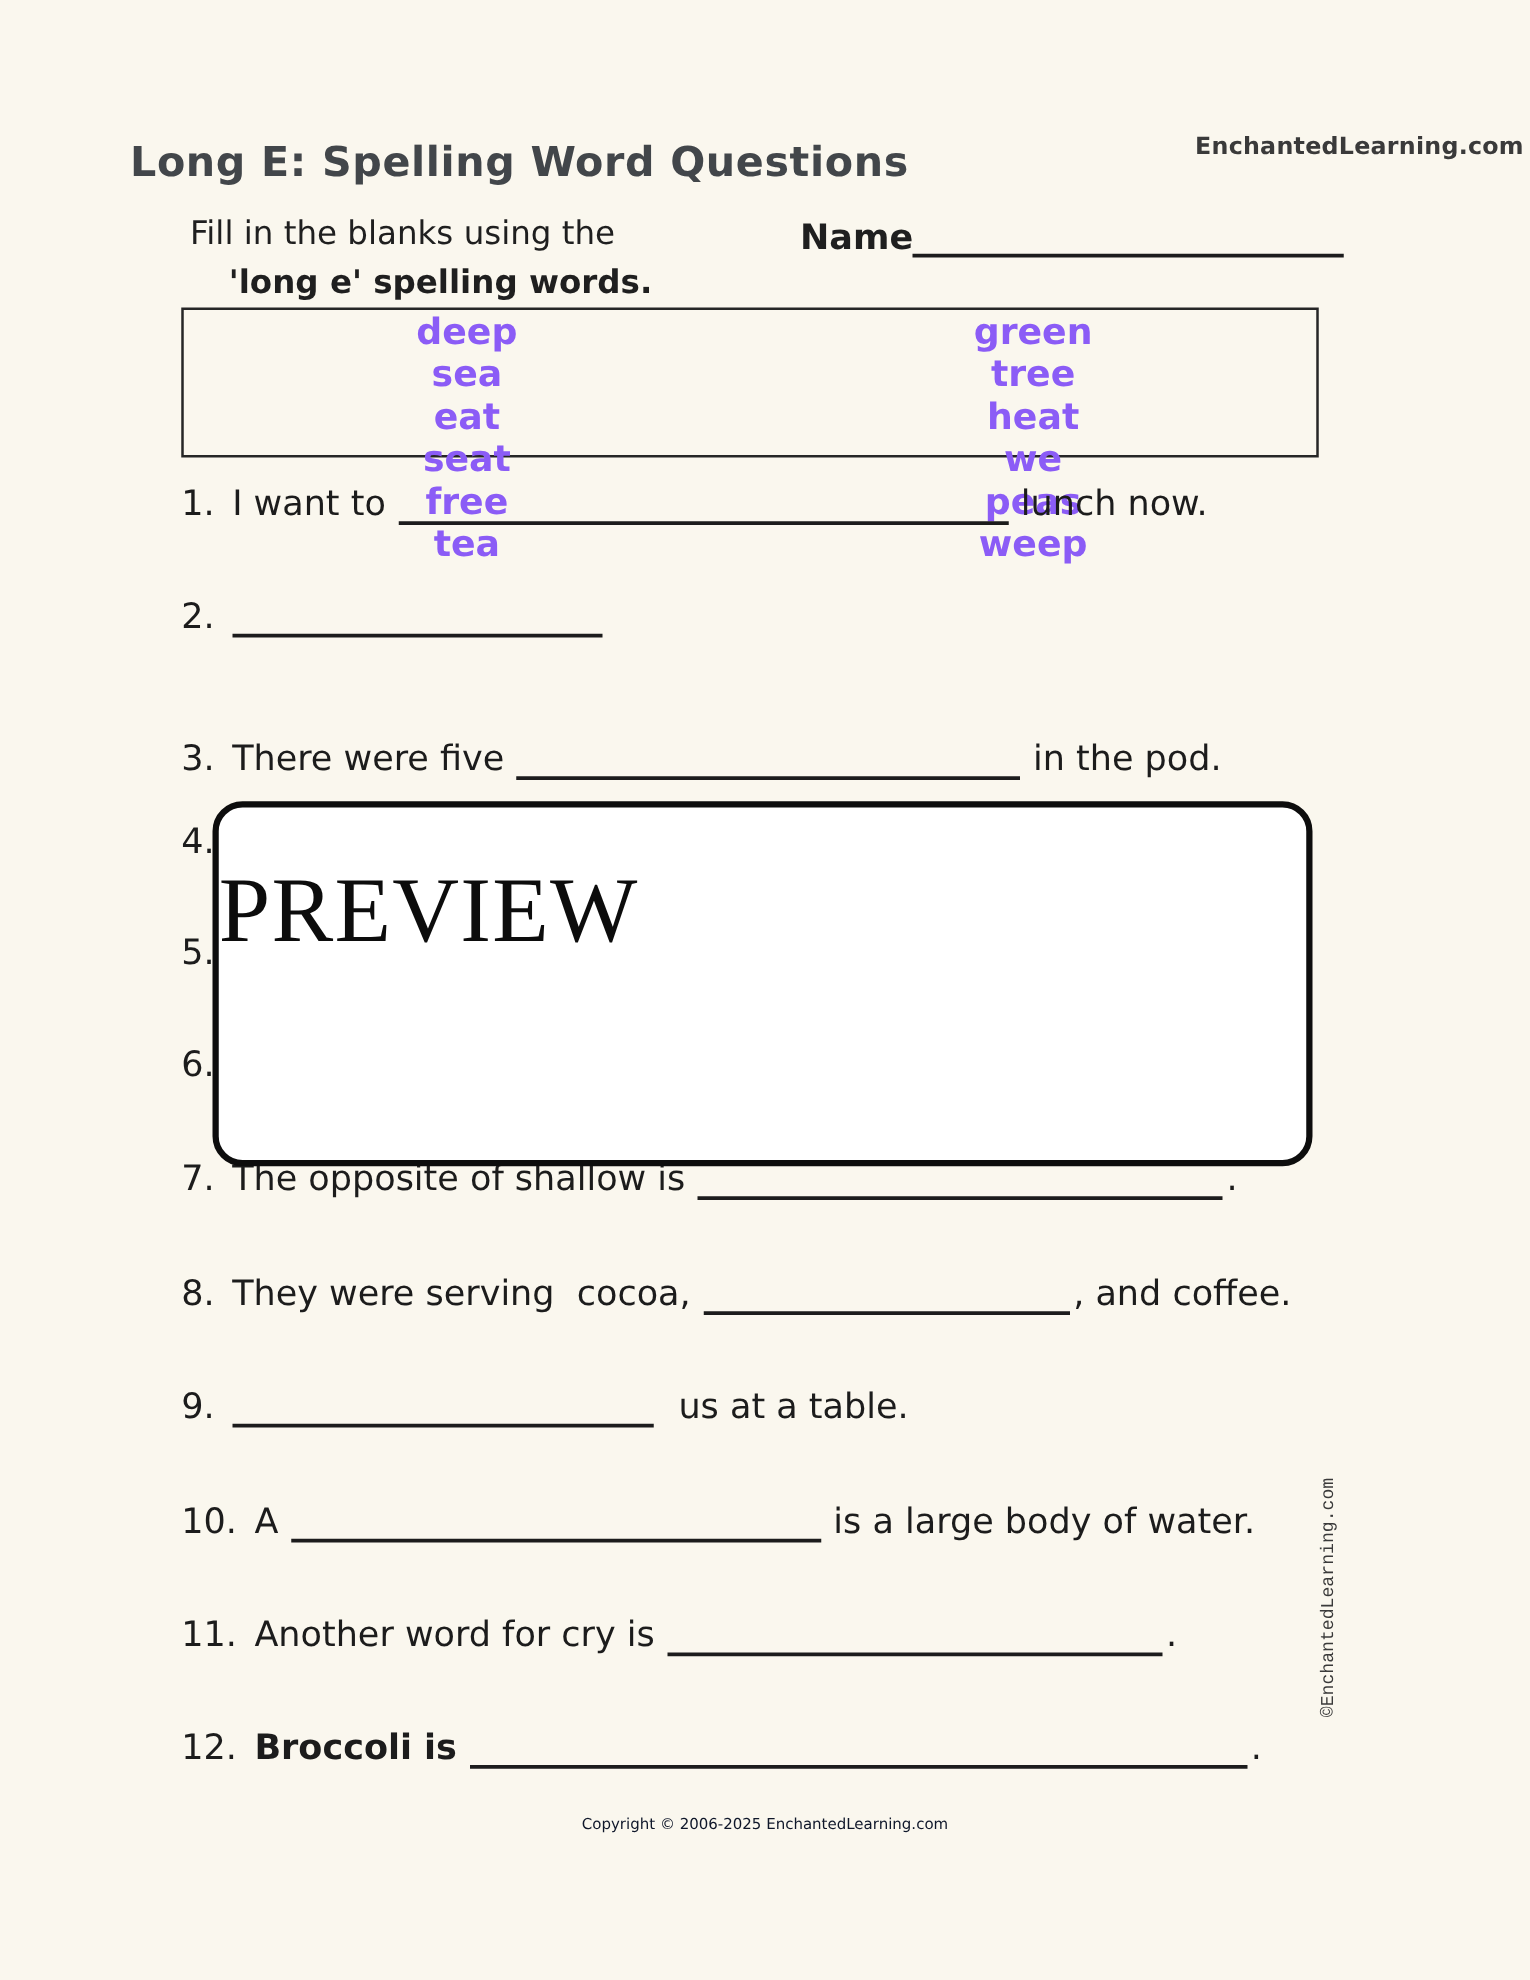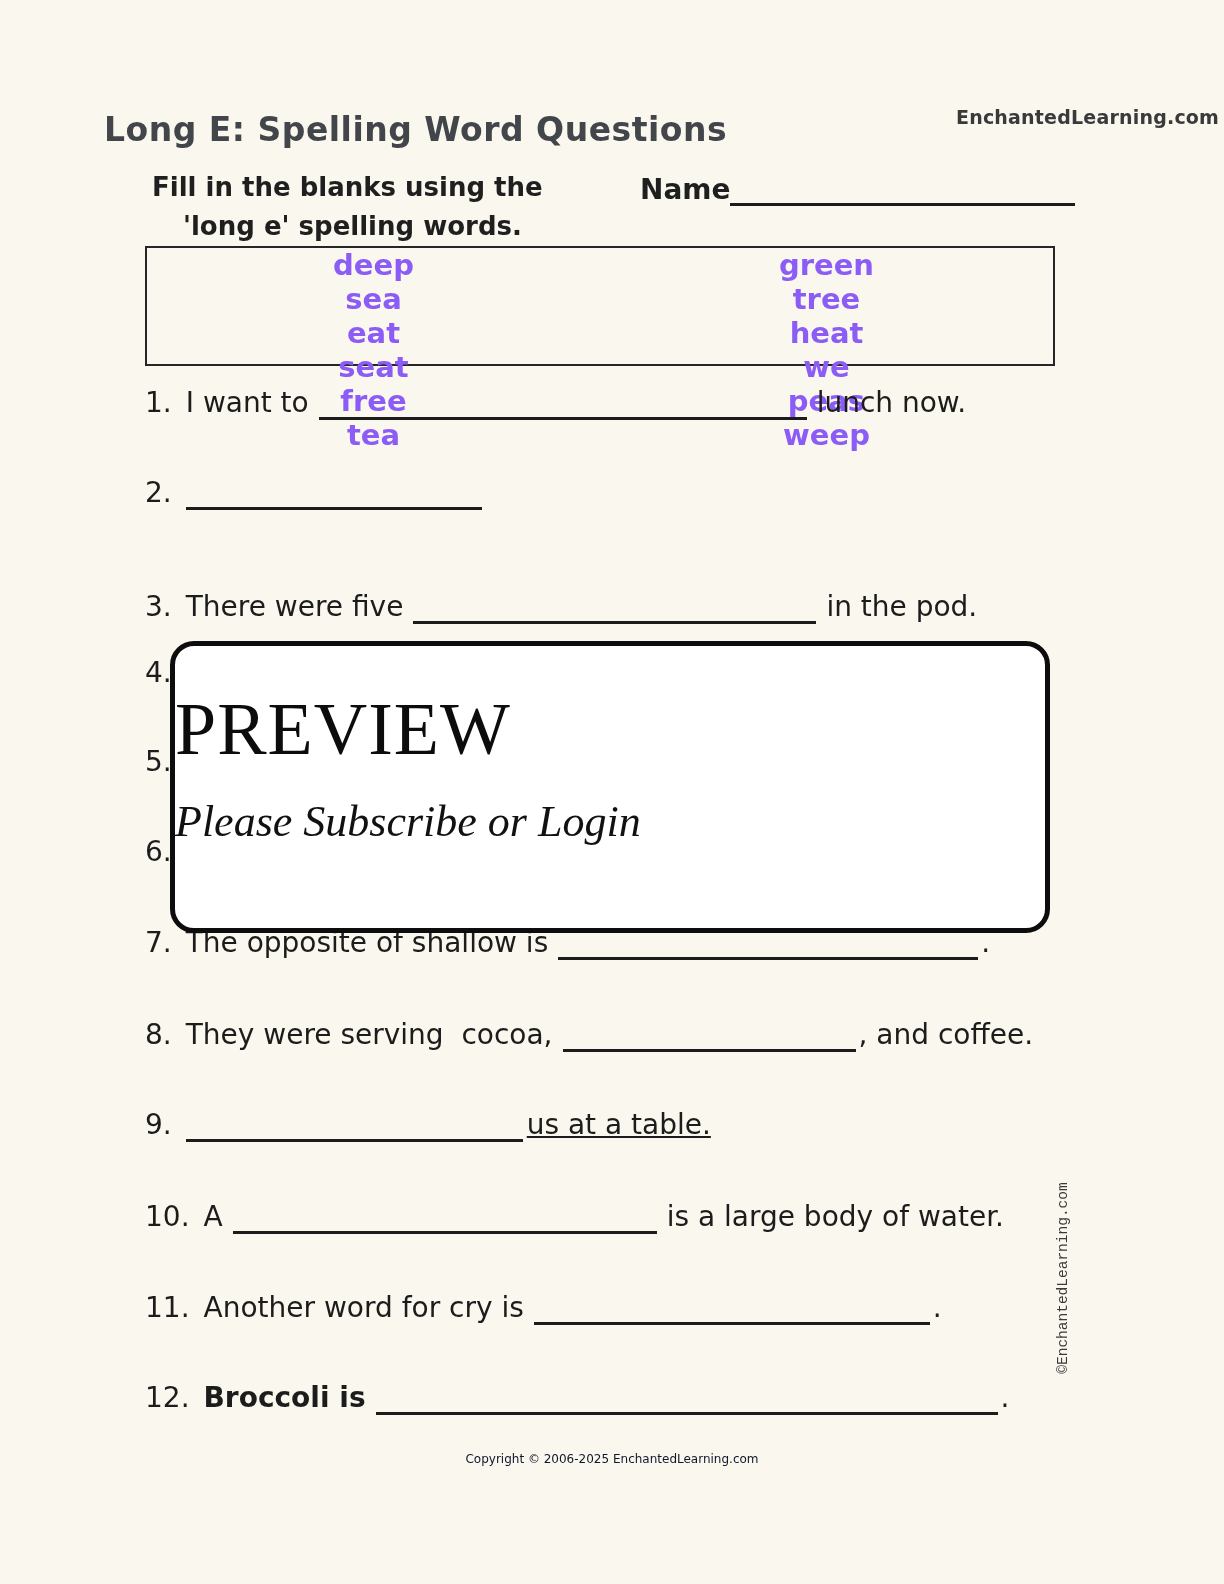--- a/index.html
+++ b/index.html
@@ -6,21 +6,21 @@
   body{
     width:1224px;height:1584px;position:relative;
     background:#faf7ee;
     font-family:"DejaVu Sans",sans-serif;
     color:#222;overflow:hidden;
   }
   .abs{position:absolute;}
   
   .site-credit-top{left:956px;top:106px;font-size:19px;font-weight:600;color:#3a3a3a;letter-spacing:0.2px;}
   .page-title{left:104px;top:110px;font-size:33px;font-weight:600;color:#42464a;letter-spacing:0.5px;}
-  .instr1{left:152px;top:172px;font-size:26px;font-weight:bold;color:#1f1f1f;}
+  .instr1{left:152px;top:172px;font-size:26px;font-weight:normal;color:#1f1f1f;}
   .instr2{left:183px;top:211px;font-size:26px;font-weight:bold;color:#1f1f1f;}
   .name-label{left:640px;top:173px;font-size:28px;font-weight:bold;color:#1f1f1f;}
   .name-line{left:730px;top:203px;width:345px;height:3px;background:#1c1c1c;}
   
   .word-bank{
     left:145px;top:246px;width:906px;height:116px;
     border:2.5px solid #262626;
     display:grid;grid-template-columns:repeat(2,1fr);grid-template-rows:repeat(3,1fr);
     align-items:center;justify-items:center;
     font-size:29px;font-weight:bold;color:#8b5cf6;
@@ -88,25 +88,24 @@
 
 <div id="questions">
     <div class="q-row" style="top: 386px;"><span class="q-num">1.</span><span style="margin-right: 10px;">I want to</span><span class="q-blank" style="width: 488px;"></span><span style="margin-left: 10px;">lunch now.</span></div>
     <div class="q-row" style="top: 476px;"><span class="q-num">2.</span><span class="q-blank" style="width: 296px;"></span></div>
     <div class="q-row" style="top: 566px;"><span class="q-num">3.</span><span style="margin-right: 10px; margin-top: 24px;">There were five</span><span class="q-blank" style="width: 403px;"></span><span style="margin-left: 10px;">in the pod.</span></div>
     <div class="q-row" style="top: 656px;"><span class="q-num">4.</span></div>
     <div class="q-row" style="top: 745px;"><span class="q-num">5.</span></div>
     <div class="q-row" style="top: 835px;"><span class="q-num">6.</span></div>
     <div class="q-row" style="top: 926px;"><span class="q-num">7.</span><span style="margin-right: 10px;">The opposite of shallow is</span><span class="q-blank" style="width: 420px;"></span><span style="margin-left: 3px;">.</span></div>
     <div class="q-row" style="top: 1018px;"><span class="q-num">8.</span><span style="margin-right: 10px;">They were serving  cocoa,</span><span class="q-blank" style="width: 293px;"></span><span style="margin-left: 3px;">, and coffee.</span></div>
-    <div class="q-row" style="top: 1108px;"><span class="q-num">9.</span><span class="q-blank" style="width: 337px;"></span><span style="margin-left: 4px; text-decoration: underline;">us at a table.</span></div>
+    <div class="q-row" style="top: 1108px;"><span class="q-num">9.</span><span class="q-blank" style="width: 337px;"></span><span style="margin-left: 20px;">us at a table.</span></div>
     <div class="q-row" style="top: 1200px;"><span class="q-num">10.</span><span style="margin-right: 10px;">A</span><span class="q-blank" style="width: 424px;"></span><span style="margin-left: 10px;">is a large body of water.</span></div>
     <div class="q-row" style="top: 1291px;"><span class="q-num">11.</span><span style="margin-right: 10px;">Another word for cry is</span><span class="q-blank" style="width: 396px;"></span><span style="margin-left: 3px;">.</span></div>
     <div class="q-row" style="top: 1381px;"><span class="q-num">12.</span><span style="margin-right: 10px; font-weight: bold;">Broccoli is</span><span class="q-blank" style="width: 622px;"></span><span style="margin-left: 3px;">.</span></div>
   </div>
 
 <div class="abs preview-box">
   <div class="preview-title">PREVIEW</div>
-  <div class="preview-sub">Please Subscribe or Login</div>
 </div>
 
 <div class="abs side-credit">©EnchantedLearning.com</div>
 <div class="abs copyright">Copyright © 2006-2025 EnchantedLearning.com</div>
 
 </body></html>

